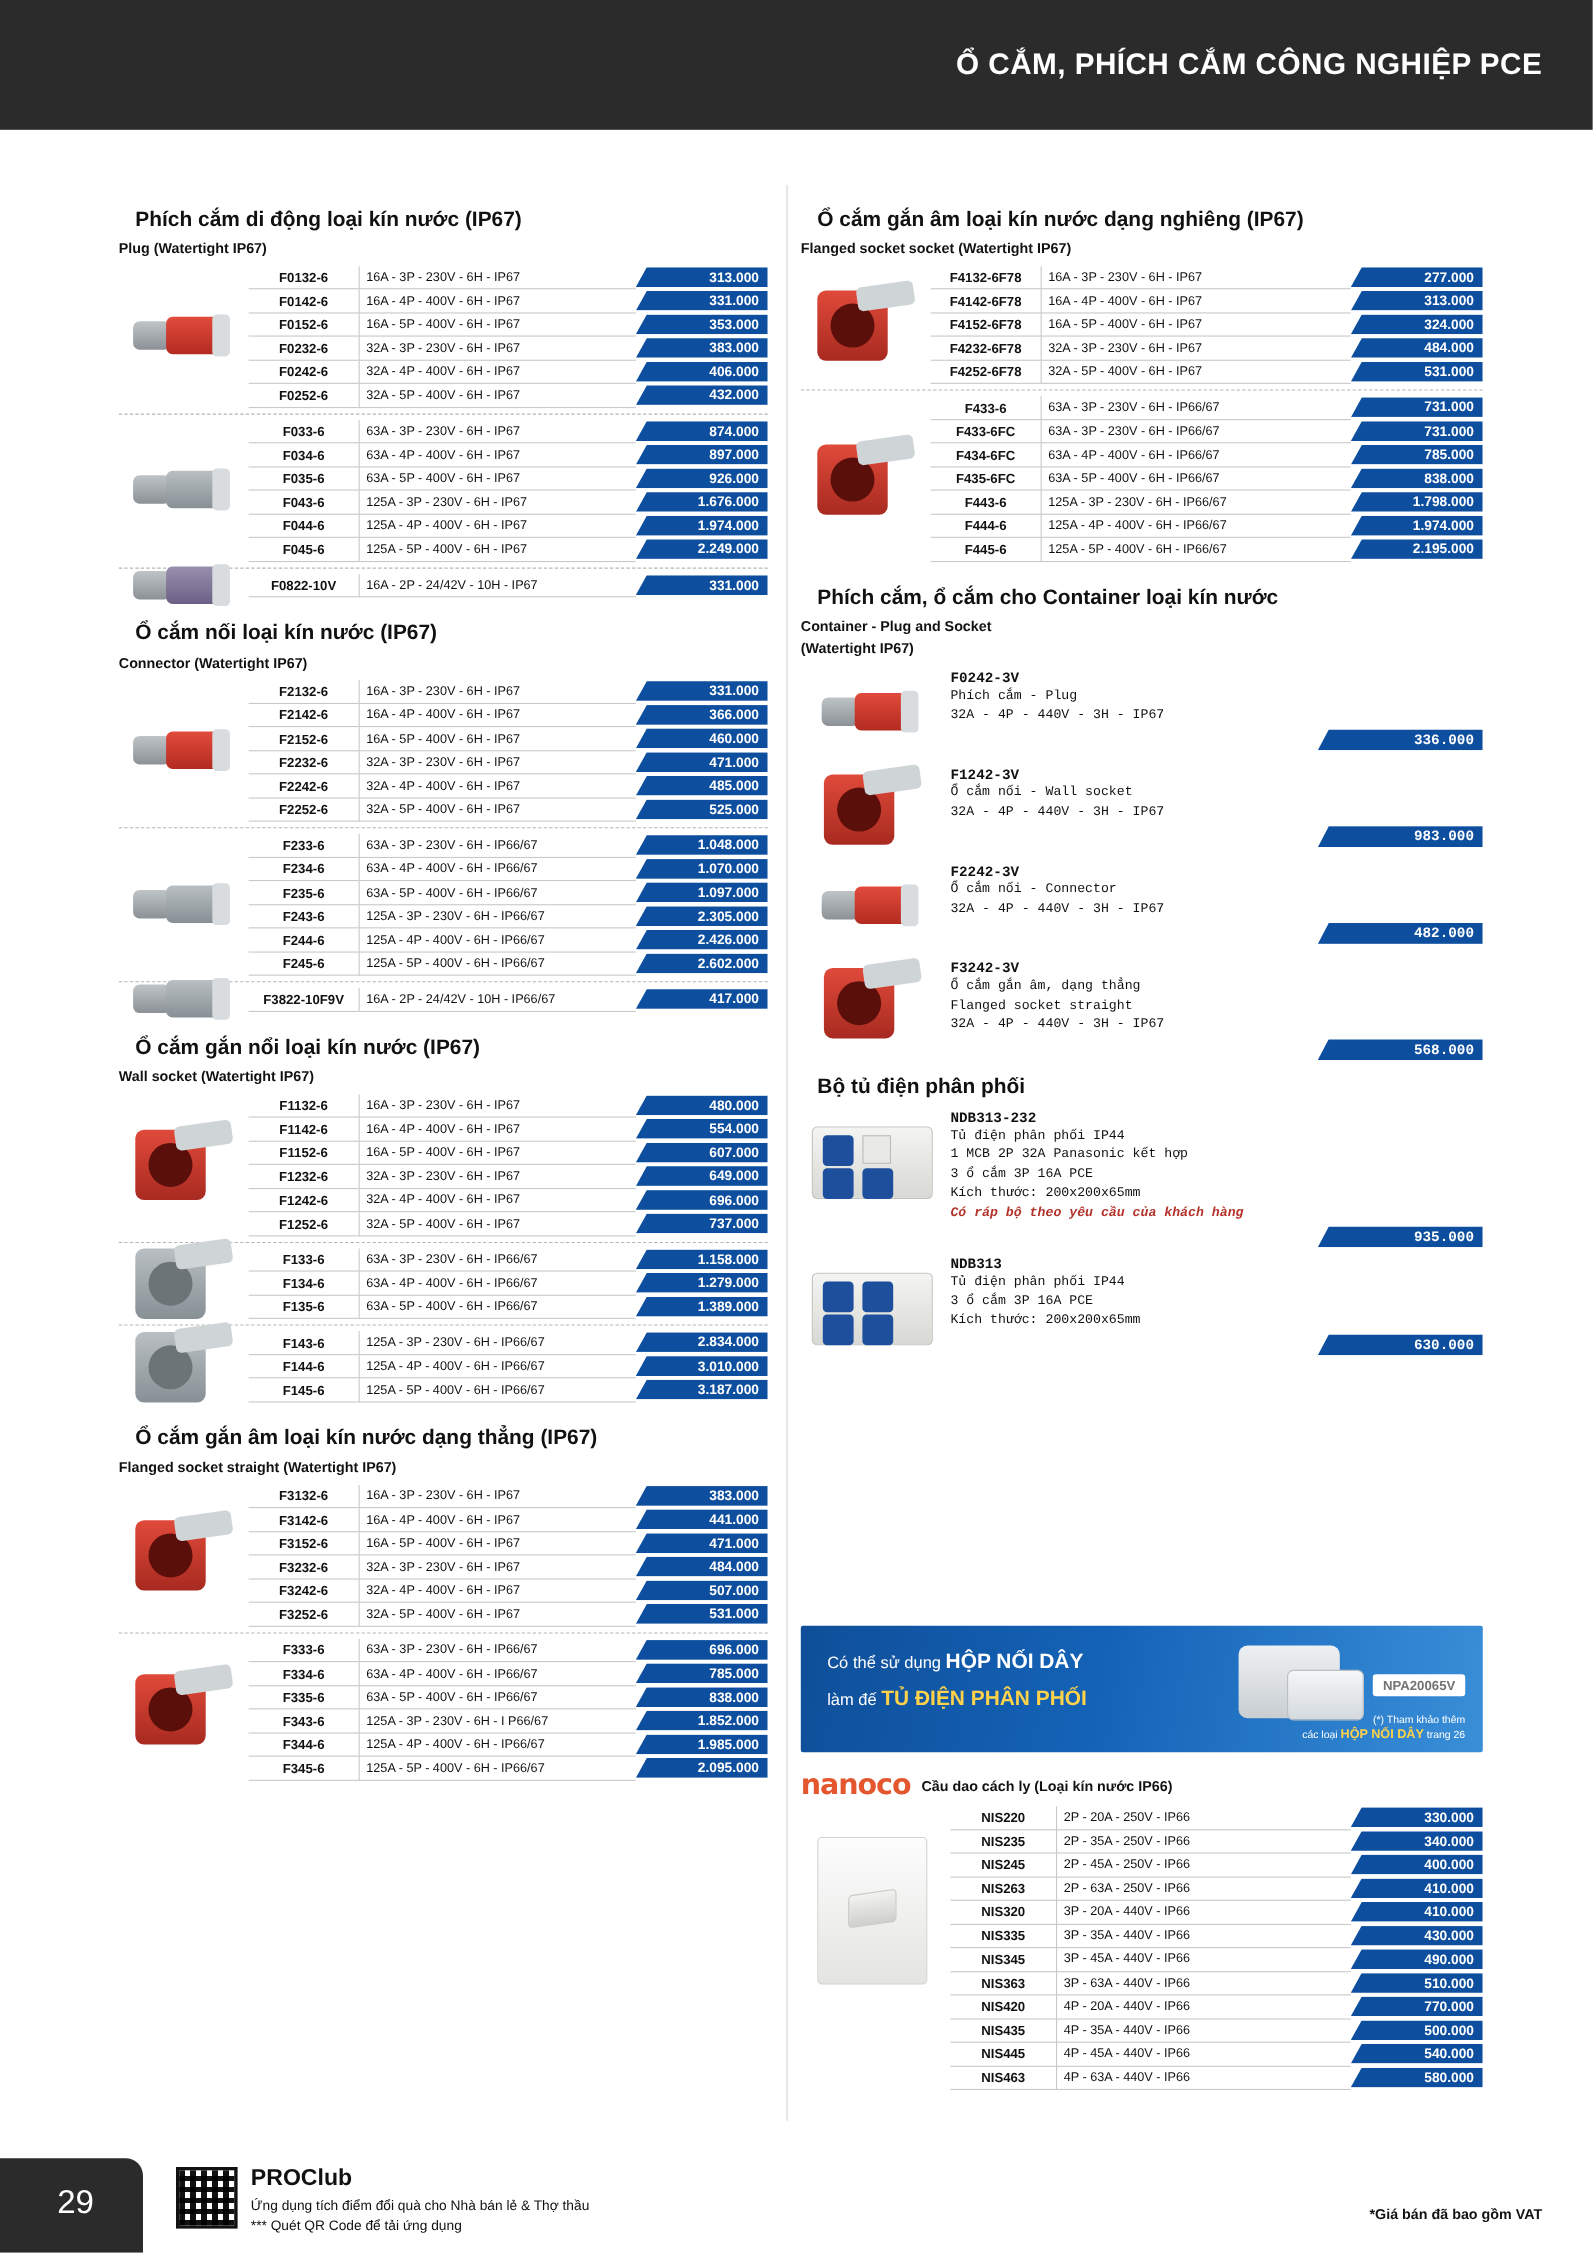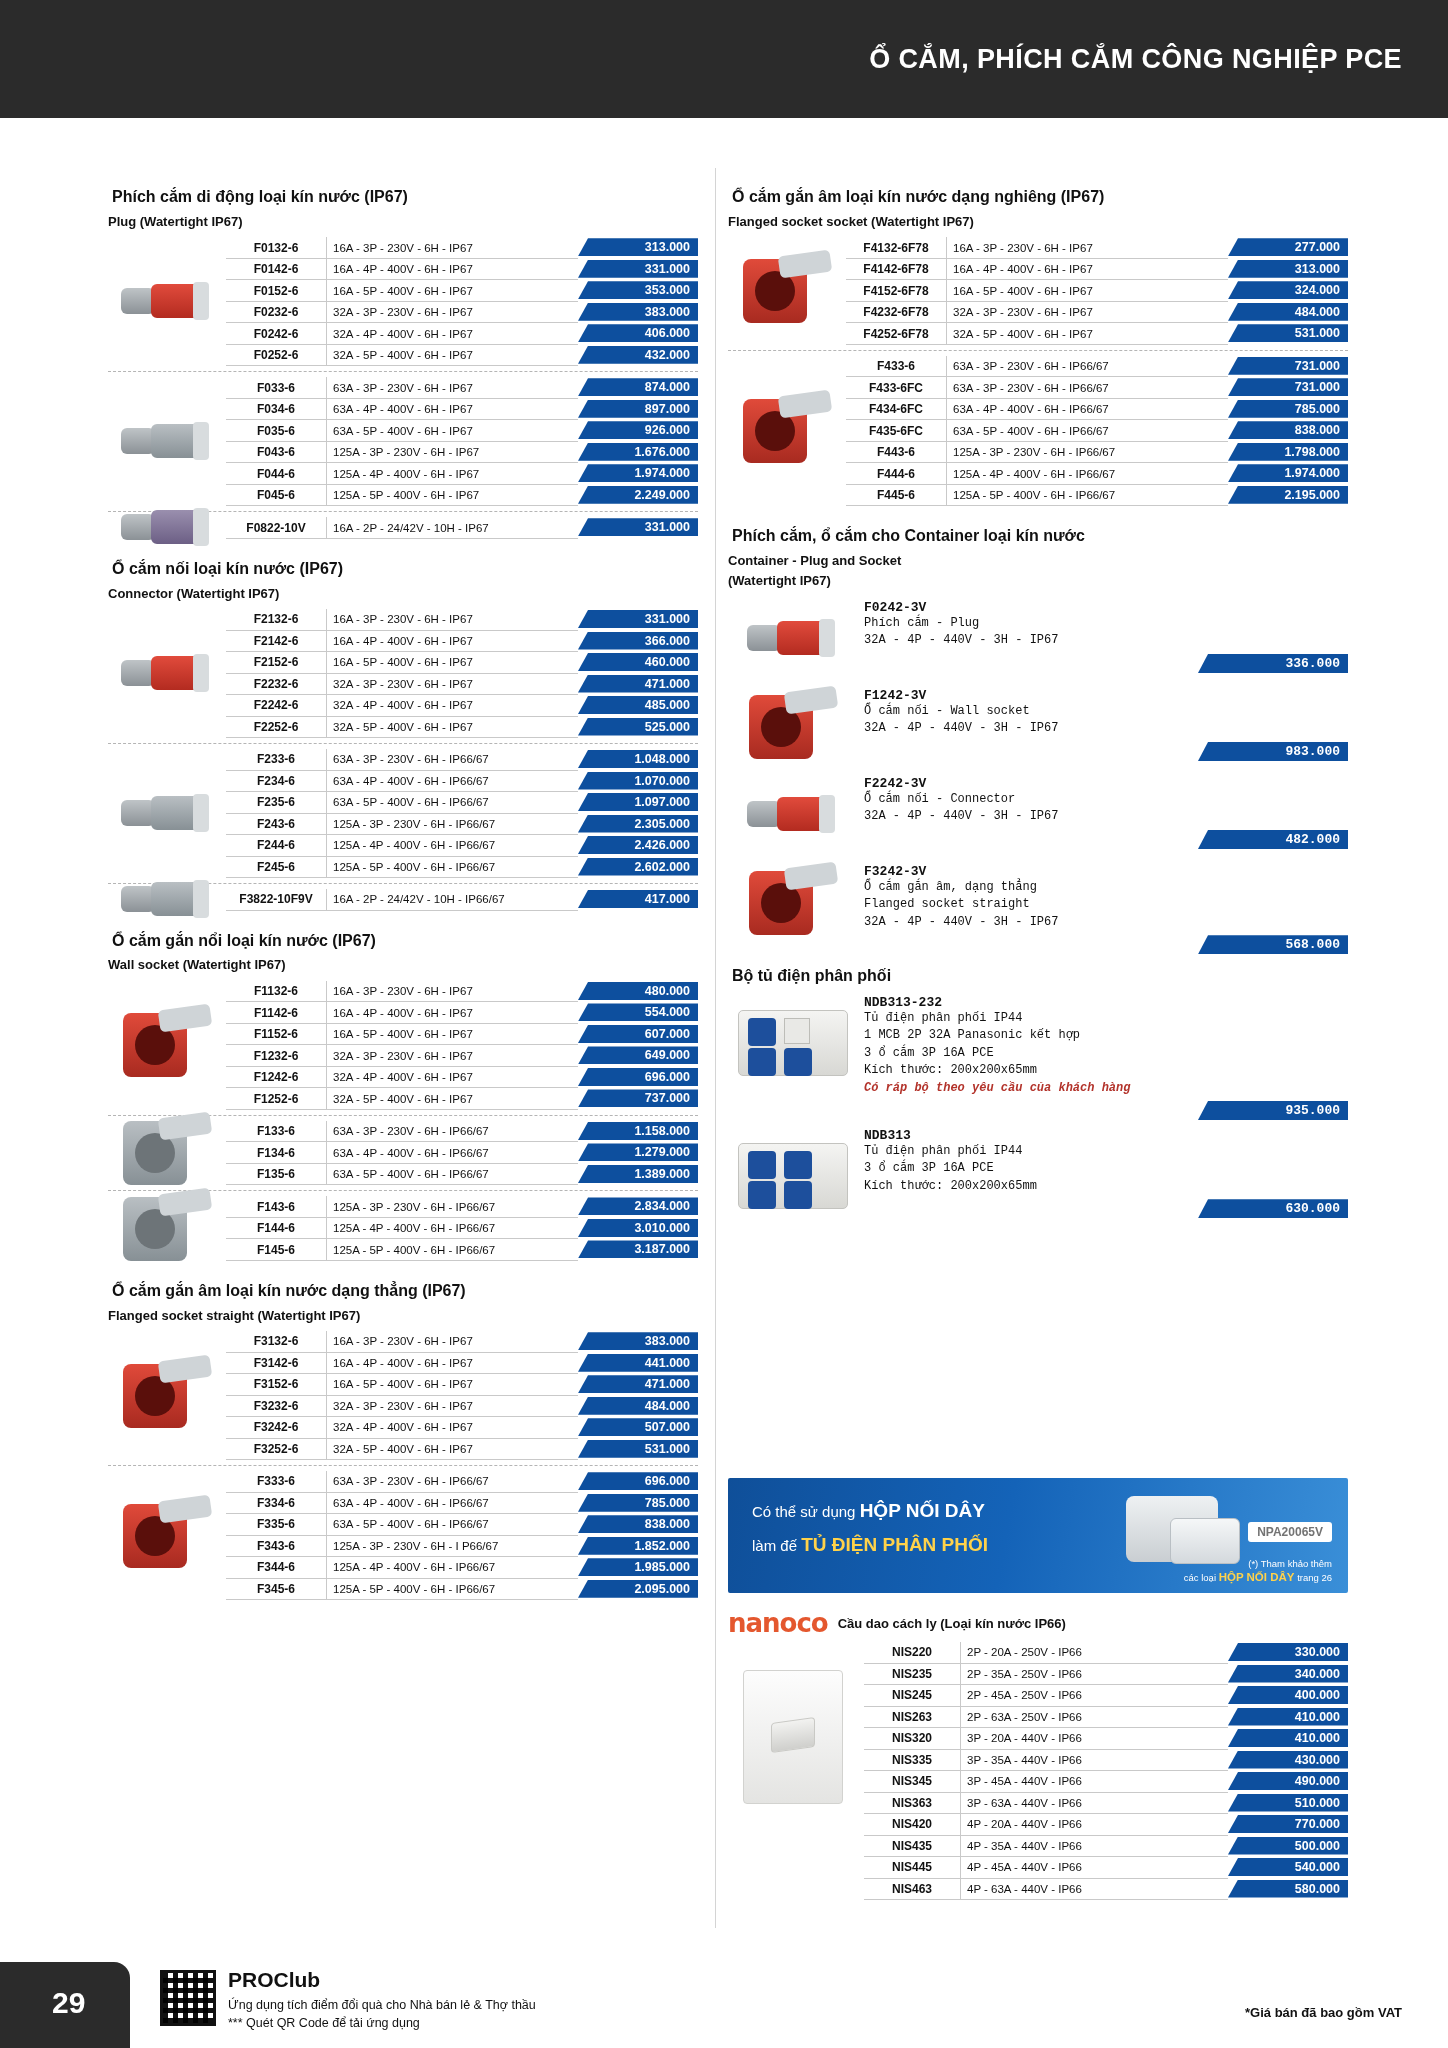--- a/index.html
+++ b/index.html
@@ -20,21 +20,21 @@
   .page-header .title{
     position:absolute; right:46px; top:50%; transform:translateY(-50%);
     color:#fff; font-size:27px; font-weight:bold; letter-spacing:.4px;
     white-space:nowrap;
   }
   
   .col-left{ position:absolute; left:108px; top:185px; width:590px; }
   .col-right{ position:absolute; left:728px; top:185px; width:620px; }
   .vline{ position:absolute; left:715px; top:168px; width:1px; height:1760px; background:#d4d4d4;}
   
-  .sec-title{ font-size:16px; font-weight:bold; color:#111; line-height:1.55; margin:0 0 2px 4px;}
+  .sec-title{ font-size:19px; font-weight:bold; color:#111; line-height:1.55; margin:0 0 2px 15px;}
   .sec-sub{ font-size:13px; font-weight:bold; color:#111; line-height:1.5; margin:0 0 6px 0;}
   
   .group{ position:relative; margin-bottom:4px; }
   .group .img{
     position:absolute; left:0; top:0; width:118px; height:100%;
     display:flex; align-items:center; justify-content:center;
   }
   .rows{ margin-left:118px; }
   .prow{
     display:flex; align-items:stretch; height:21.5px;
@@ -169,21 +169,21 @@
   .nis-rows .prow .spec{ border-left:1px solid #c9c9c9;}
   
   .footer{
     position:absolute; left:0; bottom:0; width:1448px; height:86px; background:#fff;
   }
   .footer .blackbox{
     position:absolute; left:0; bottom:0; width:130px; height:86px; background:#2b2b2b;
     border-top-right-radius:16px;
   }
   .footer .pageno{
-    position:absolute; left:52px; bottom:28px; color:#fff; font-size:30px; font-weight:bold;text-align:right;
+    position:absolute; left:52px; bottom:28px; color:#fff; font-size:30px; font-weight:normal;text-align:right;
   }
   .footer .qr{
     position:absolute; left:160px; bottom:22px; width:56px; height:56px;
     background:
       repeating-linear-gradient(90deg,#111 0 5px,#fff 5px 10px),
       repeating-linear-gradient(0deg,#111 0 5px,#fff 5px 10px);
     background-blend-mode:multiply;
     border:3px solid #111;
   }
   .footer .pc{

